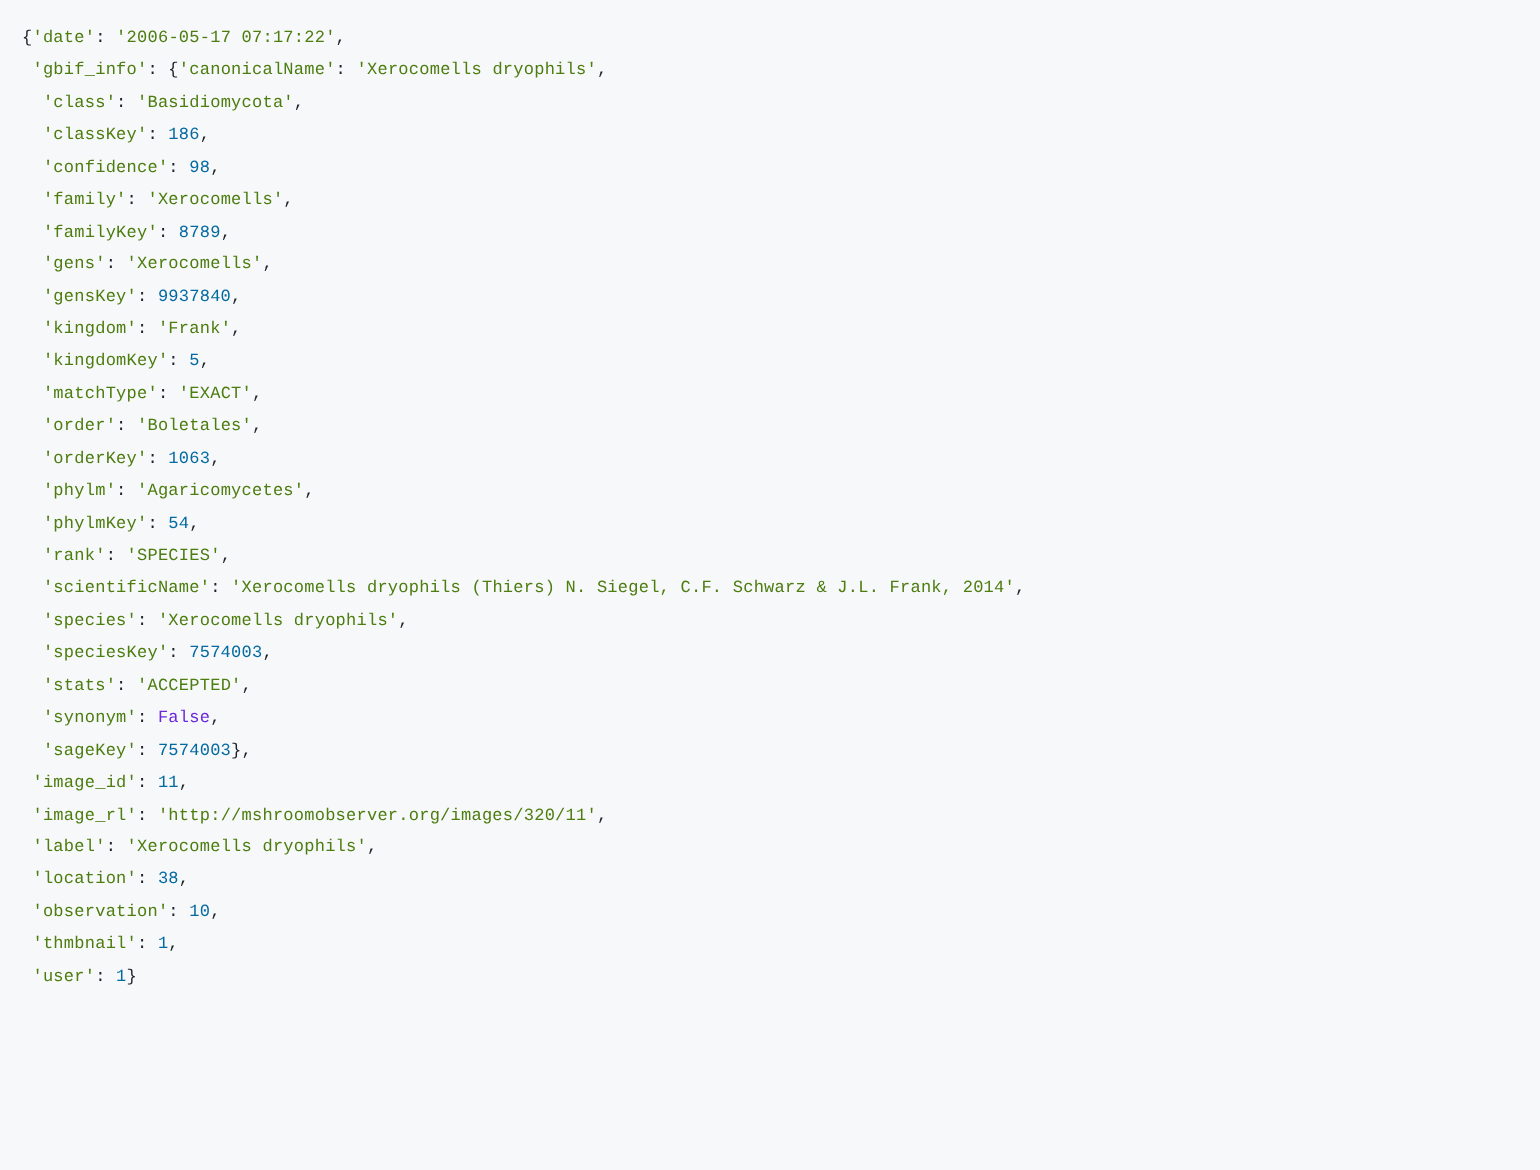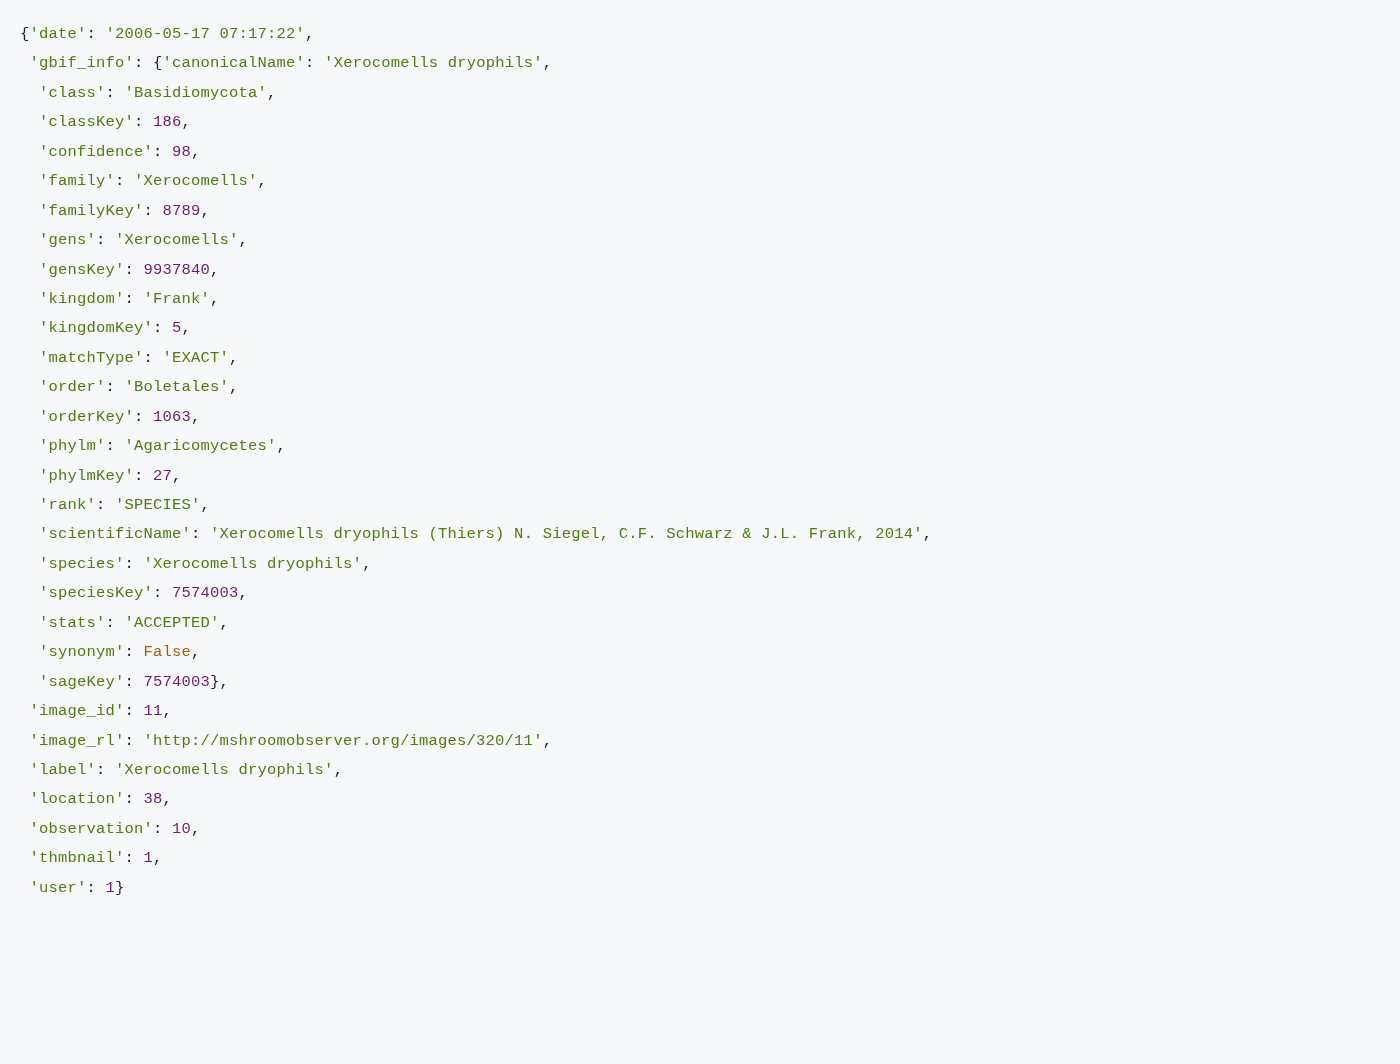--- a/index.html
+++ b/index.html
@@ -10,43 +10,43 @@
     font-size: 15.5px;
     line-height: 1.9;
     color: #1c2128;
     letter-spacing: 0.2px;
   }
   .code-block {
     white-space: pre;
     color: #1c2128;
   }
   .str { color: #4d7c0f; }
-  .num { color: #701a75; }
-  .bool { color: #a16207; }
+  .num { color: #0369a1; }
+  .bool { color: #6d28d9; }
   .punct { color: #1c2128; }
 </style>
 </head>
 <body>
 
 <div class="code-block"><span class="punct">{</span><span class="str">'date'</span><span class="punct">: </span><span class="str">'<span>2006-05-17 07:17:22</span>'</span><span class="punct">,</span>
  <span class="str">'gbif_info'</span><span class="punct">: {</span><span class="str">'canonicalName'</span><span class="punct">: </span><span class="str">'<span>Xerocomells dryophils</span>'</span><span class="punct">,</span>
   <span class="str">'class'</span><span class="punct">: </span><span class="str">'<span>Basidiomycota</span>'</span><span class="punct">,</span>
   <span class="str">'classKey'</span><span class="punct">: </span><span class="num">186</span><span class="punct">,</span>
   <span class="str">'confidence'</span><span class="punct">: </span><span class="num">98</span><span class="punct">,</span>
   <span class="str">'family'</span><span class="punct">: </span><span class="str">'<span>Xerocomells</span>'</span><span class="punct">,</span>
   <span class="str">'familyKey'</span><span class="punct">: </span><span class="num">8789</span><span class="punct">,</span>
   <span class="str">'gens'</span><span class="punct">: </span><span class="str">'<span>Xerocomells</span>'</span><span class="punct">,</span>
   <span class="str">'gensKey'</span><span class="punct">: </span><span class="num">9937840</span><span class="punct">,</span>
   <span class="str">'kingdom'</span><span class="punct">: </span><span class="str">'<span>Frank</span>'</span><span class="punct">,</span>
   <span class="str">'kingdomKey'</span><span class="punct">: </span><span class="num">5</span><span class="punct">,</span>
   <span class="str">'matchType'</span><span class="punct">: </span><span class="str">'<span>EXACT</span>'</span><span class="punct">,</span>
   <span class="str">'order'</span><span class="punct">: </span><span class="str">'<span>Boletales</span>'</span><span class="punct">,</span>
   <span class="str">'orderKey'</span><span class="punct">: </span><span class="num">1063</span><span class="punct">,</span>
   <span class="str">'phylm'</span><span class="punct">: </span><span class="str">'<span>Agaricomycetes</span>'</span><span class="punct">,</span>
-  <span class="str">'phylmKey'</span><span class="punct">: </span><span class="num">27</span><span class="punct">,</span>
+  <span class="str">'phylmKey'</span><span class="punct">: </span><span class="num">54</span><span class="punct">,</span>
   <span class="str">'rank'</span><span class="punct">: </span><span class="str">'<span>SPECIES</span>'</span><span class="punct">,</span>
   <span class="str">'scientificName'</span><span class="punct">: </span><span class="str">'<span>Xerocomells dryophils (Thiers) N. Siegel, C.F. Schwarz &amp; J.L. Frank, 2014</span>'</span><span class="punct">,</span>
   <span class="str">'species'</span><span class="punct">: </span><span class="str">'<span>Xerocomells dryophils</span>'</span><span class="punct">,</span>
   <span class="str">'speciesKey'</span><span class="punct">: </span><span class="num">7574003</span><span class="punct">,</span>
   <span class="str">'stats'</span><span class="punct">: </span><span class="str">'<span>ACCEPTED</span>'</span><span class="punct">,</span>
   <span class="str">'synonym'</span><span class="punct">: </span><span class="bool">False</span><span class="punct">,</span>
   <span class="str">'sageKey'</span><span class="punct">: </span><span class="num">7574003</span><span class="punct">},</span>
  <span class="str">'image_id'</span><span class="punct">: </span><span class="num">11</span><span class="punct">,</span>
  <span class="str">'image_rl'</span><span class="punct">: </span><span class="str">'<span>http://mshroomobserver.org/images/320/11</span>'</span><span class="punct">,</span>
  <span class="str">'label'</span><span class="punct">: </span><span class="str">'<span>Xerocomells dryophils</span>'</span><span class="punct">,</span>

